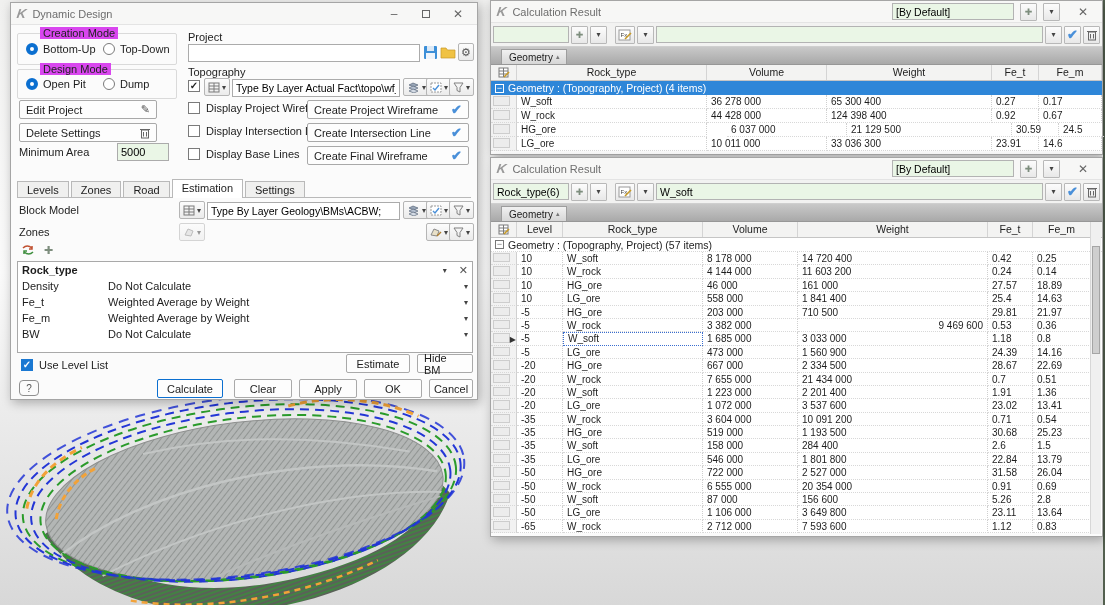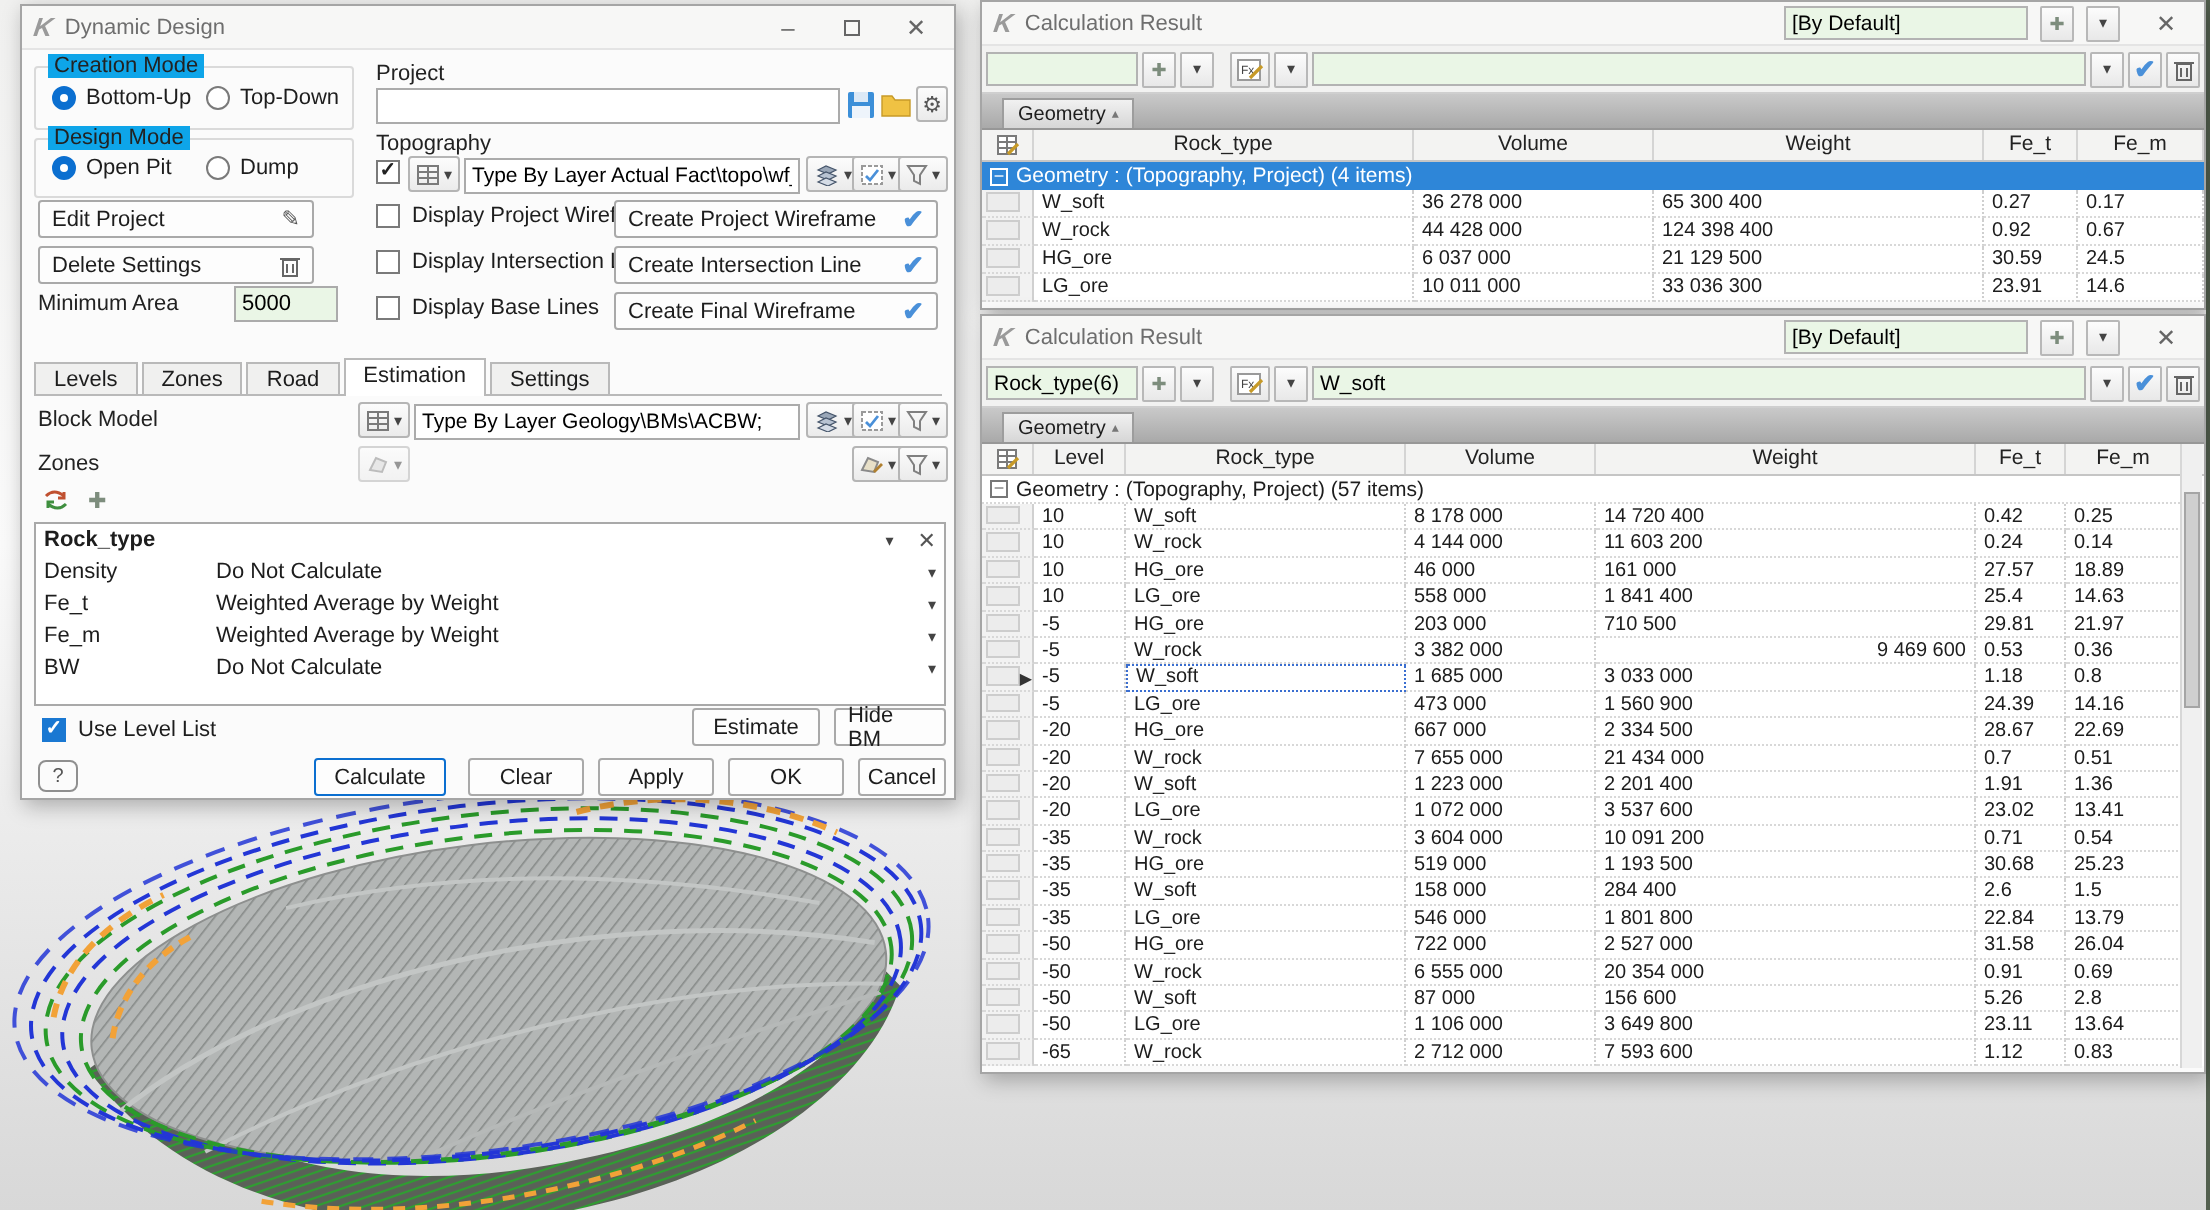--- a/index.html
+++ b/index.html
@@ -33,21 +33,21 @@
     font-size:10px; line-height:10px; }
   .cb.dark::after { content:"\2713"; color:#222; font-weight:bold; }
   .cb.blue { background:#1a78d2; border-color:#1a78d2; }
   .cb.blue::after { content:"\2713"; color:#fff; font-weight:bold; }
   .caret { font-size:8px; color:#444; }
   .bluecheck { color:#4a90d9; font-weight:bold; font-size:13px; }
   .icobtn { border:1px solid #b5b5b5; background:linear-gradient(#fcfcfc,#ebebeb);
     height:18px; display:flex; align-items:center; justify-content:center;
     gap:2px; padding:0 3px; border-radius:2px; }
   .gbox { position:absolute; border:1px solid #dadada; border-radius:2px; }
-  .glabel { position:absolute; top:-7px; left:6px; background:#0ea5e9; padding:0 3px;
+  .glabel { position:absolute; top:-7px; left:22px; background:#d946ef; padding:0 3px;
     font-size:11px; color:#222; }
   .lbl { position:absolute; font-size:11px; color:#222; }
 
   
   .tabs { position:absolute; left:6px; top:176px; height:19px; display:flex; align-items:flex-end; }
   .tab { border:1px solid #b9b9b9; border-bottom:none; background:#f0f0ef;
     padding:2px 9px 2px 9px; font-size:11px; margin-right:2px; height:17px; }
   .tab.active { background:#fff; height:19px; position:relative; z-index:2; }
   .tabline { position:absolute; left:6px; right:6px; top:194px; border-top:1px solid #b9b9b9; }
 
@@ -489,21 +489,21 @@
         <div class="cell" style="width: 120px;">44 428 000</div>
         <div class="cell" style="width: 165px;">124 398 400</div>
         <div class="cell" style="width: 47px;">0.92</div>
         <div class="cell" style="width: 63px;">0.67</div>
       </div>
       <div class="trow">
         <div class="cell rowsel" style="width: 26px;">
           <span class="selbox"></span>
         </div>
         <div class="cell" style="width: 190px;">HG_ore</div>
-        <div class="cell" style="width: 120px;">6 037 000</div>
+        <div class="cell" style="width: 120px; margin-left: 20px;">6 037 000</div>
         <div class="cell" style="width: 165px;">21 129 500</div>
         <div class="cell" style="width: 47px;">30.59</div>
         <div class="cell" style="width: 63px;">24.5</div>
       </div>
       <div class="trow">
         <div class="cell rowsel" style="width: 26px;">
           <span class="selbox"></span>
         </div>
         <div class="cell" style="width: 190px;">LG_ore</div>
         <div class="cell" style="width: 120px;">10 011 000</div>

